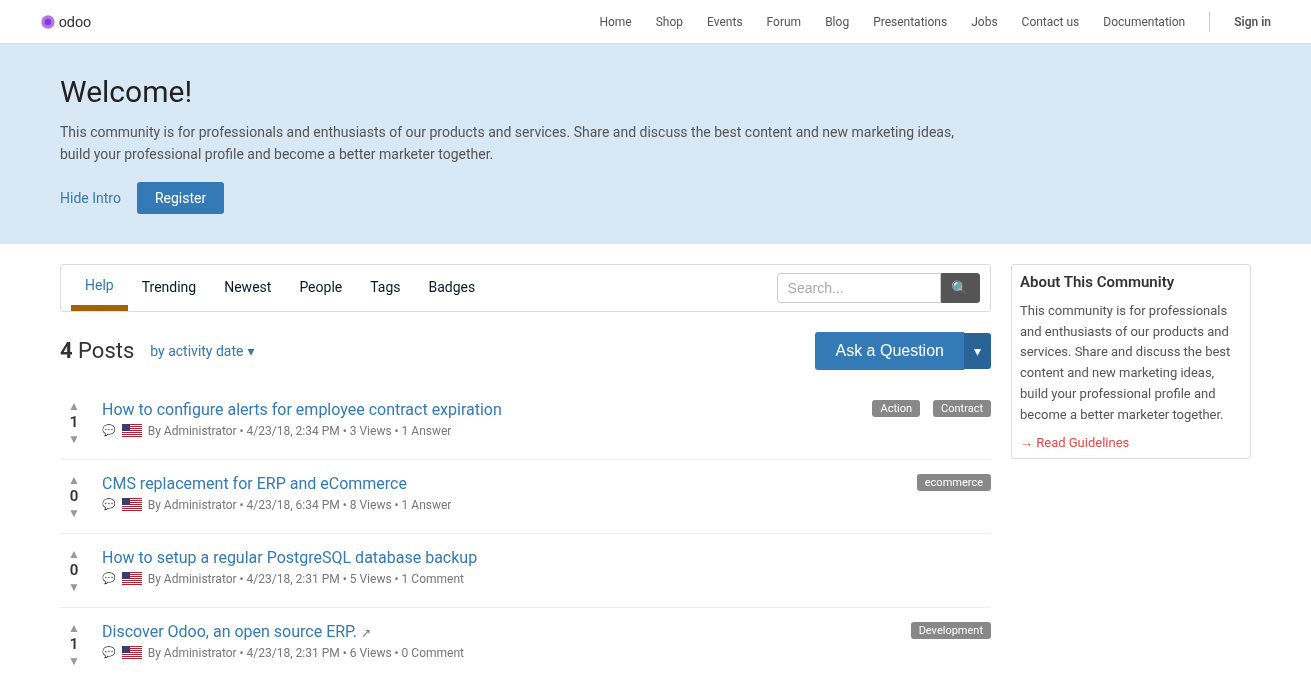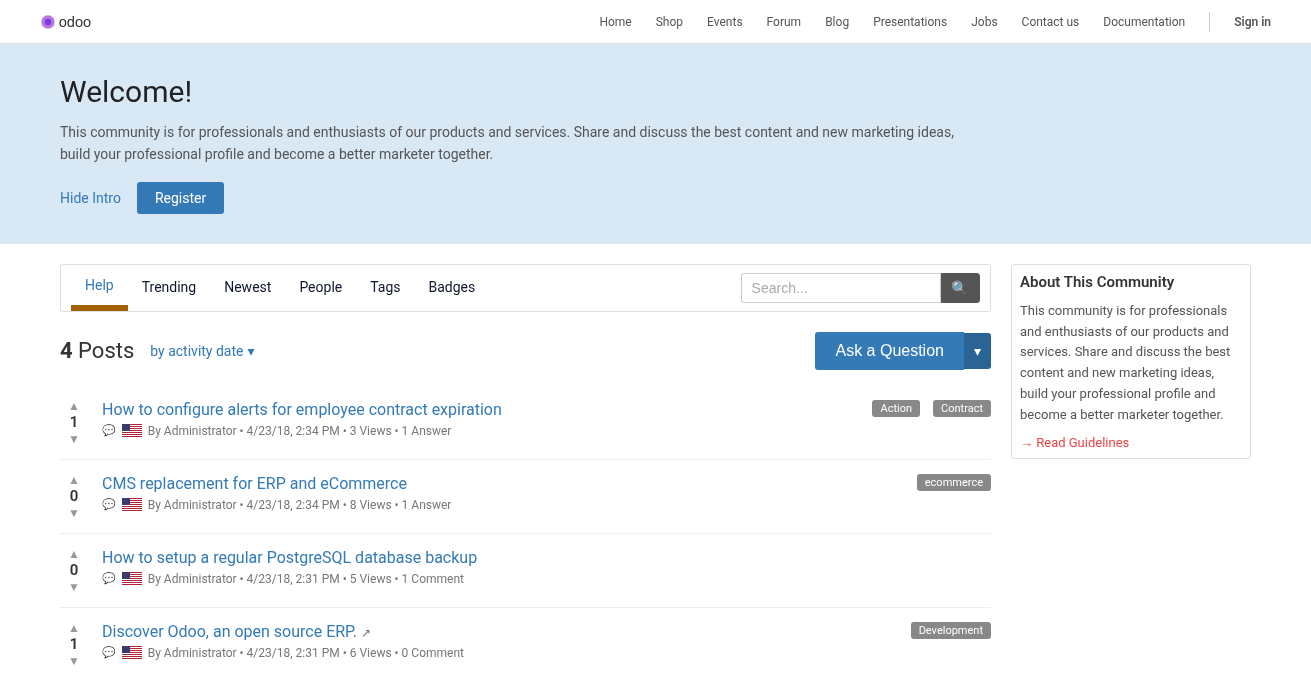--- a/index.html
+++ b/index.html
@@ -25,21 +25,21 @@
     
     .main-container { display: flex; gap: 20px; padding: 20px 60px; max-width: 1311px; margin: 0 auto; }
     .content-area { flex: 1; min-width: 0; }
     .sidebar { width: 240px; flex-shrink: 0; }
 
     
     .tabs-bar { display: flex; align-items: center; border: 1px solid #ddd; border-radius: 3px; background: #fff; padding: 0 10px; margin-bottom: 20px; }
     .tab-item { padding: 12px 14px; cursor: pointer; color: #0f172a; font-size: 14px; text-decoration: none; border-bottom: 2px solid transparent; }
     .tab-item.active { border-bottom: 6px solid #a16207; color: #337ab7; }
     .tabs-search { margin-left: auto; display: flex; align-items: center; gap: 0; }
-    .tabs-search input { border: 1px solid #ccc; padding: 6px 10px; border-radius: 3px 0 0 3px; font-size: 14px; width: 200px; outline: none; color: #555; }
+    .tabs-search input { border: 1px solid #ccc; padding: 6px 10px; border-radius: 3px 0 0 3px; font-size: 14px; width: 164px; outline: none; color: #555; }
     .tabs-search input::placeholder { color: #aaa; }
     .tabs-search button { background: #555; border: 1px solid #555; color: #fff; padding: 6px 10px; border-radius: 0 3px 3px 0; cursor: pointer; font-size: 14px; }
 
     
     .posts-header { display: flex; align-items: center; justify-content: space-between; margin-bottom: 16px; }
     .posts-count { font-size: 22px; font-weight: 400; color: #333; }
     .posts-count strong { font-weight: 700; }
     .sort-dropdown { font-size: 14px; color: #337ab7; cursor: pointer; display: flex; align-items: center; gap: 4px; margin-left: 8px; }
     .ask-btn-wrap { display: flex; align-items: center; }
     .ask-btn { background: #337ab7; color: #fff; border: none; padding: 10px 20px; font-size: 16px; cursor: pointer; border-radius: 3px 0 0 3px; }
@@ -184,21 +184,21 @@
         <svg class="us-flag" viewBox="0 0 20 13" xmlns="http://www.w3.org/2000/svg">
           <rect width="20" height="13" fill="#B22234"></rect>
           <rect y="1" width="20" height="1" fill="#fff"></rect>
           <rect y="3" width="20" height="1" fill="#fff"></rect>
           <rect y="5" width="20" height="1" fill="#fff"></rect>
           <rect y="7" width="20" height="1" fill="#fff"></rect>
           <rect y="9" width="20" height="1" fill="#fff"></rect>
           <rect y="11" width="20" height="1" fill="#fff"></rect>
           <rect width="8" height="7" fill="#3C3B6E"></rect>
         </svg>
-        <span>By Administrator • 4/23/18, 2:34 PM • 8 Views • 1 Answer</span>
+        <span>By Administrator • 4/23/18, 6:34 PM • 8 Views • 1 Answer</span>
       </div>
     </div>
     <div class="post-item-right">
       <div class="post-tags">
               <span class="post-tag">ecommerce</span>
             </div>
     </div>
   </div>
         <div class="post-item">
     <div class="vote-column">

